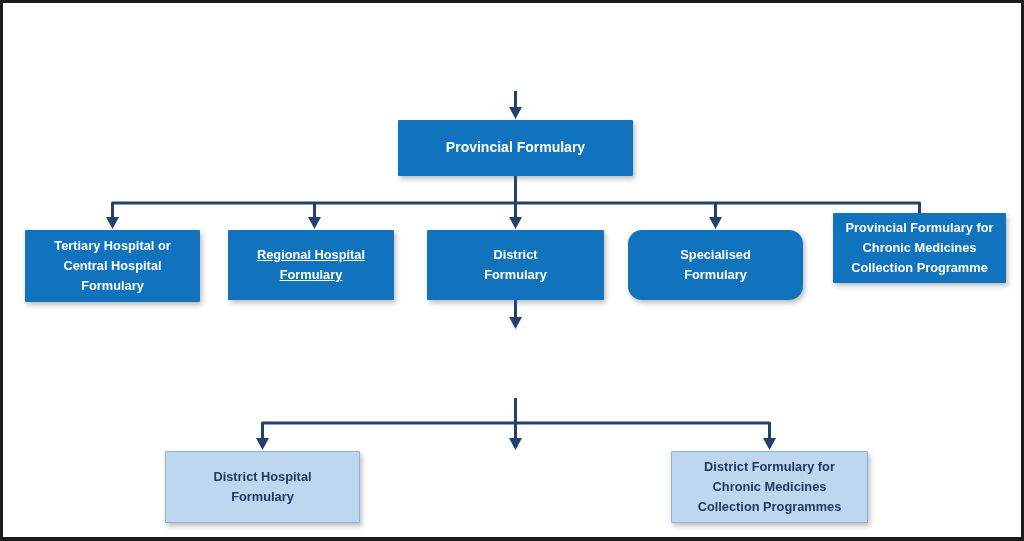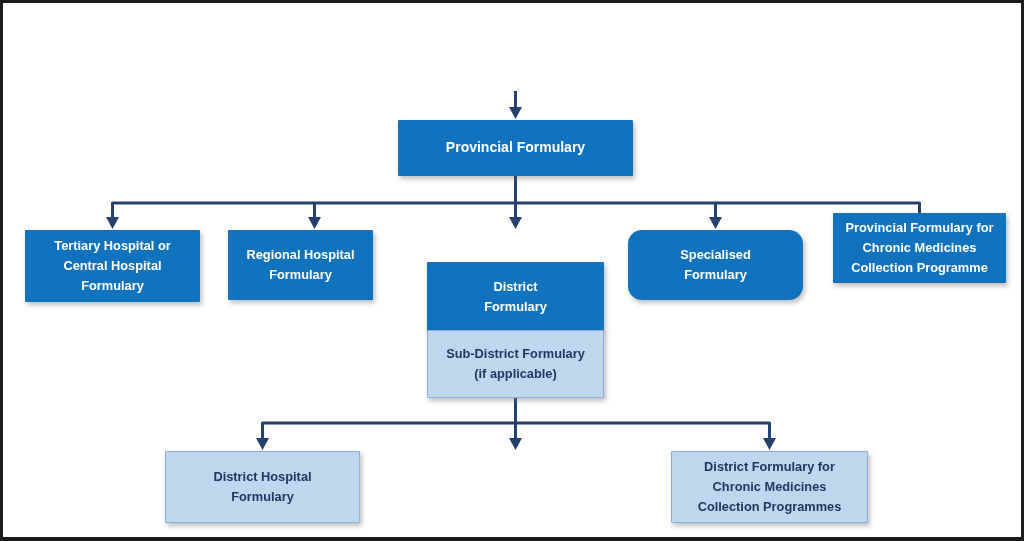--- a/index.html
+++ b/index.html
@@ -67,35 +67,33 @@
     <polygon class="head" points="760,435 773,435 766.5,447"></polygon>
   </svg>
 
 
   <div class="node node-mid lv2" style="left:395px; top:117px; width:235px; height:56px;">Provincial Formulary</div>
 
   <div class="node node-mid" style="left:22px; top:227px; width:175px; height:72px;">Tertiary Hospital or
 Central Hospital
 Formulary</div>
 
-  <div class="node node-mid" style="left:225px; top:227px; width:145px; height:70px;">Regional Hospital
+  <div class="node node-mid" style="left:225px; top:227px; width:166px; height:70px;text-decoration:underline;">Regional Hospital
 Formulary</div>
 
-  <div class="node node-mid" style="left:424px; top:227px; width:177px; height:70px;margin-top:32px;">District
+  <div class="node node-mid" style="left:424px; top:227px; width:177px; height:70px;">District
 Formulary</div>
 
   <div class="node node-mid" style="left:625px; top:227px; width:175px; height:70px;border-radius:14px;">Specialised
 Formulary</div>
 
   <div class="node node-mid" style="left:830px; top:210px; width:173px; height:70px;">Provincial Formulary for
 Chronic Medicines
 Collection Programme</div>
 
-  <div class="node node-light" style="left:424px; top:327px; width:177px; height:68px;">Sub-District Formulary
-(if applicable)</div>
 
   <div class="node node-light" style="left:162px; top:448px; width:195px; height:72px;">District Hospital
 Formulary</div>
 
 
   <div class="node node-light" style="left:668px; top:448px; width:197px; height:72px;">District Formulary for
 Chronic Medicines
 Collection Programmes</div>
 
 </div>

